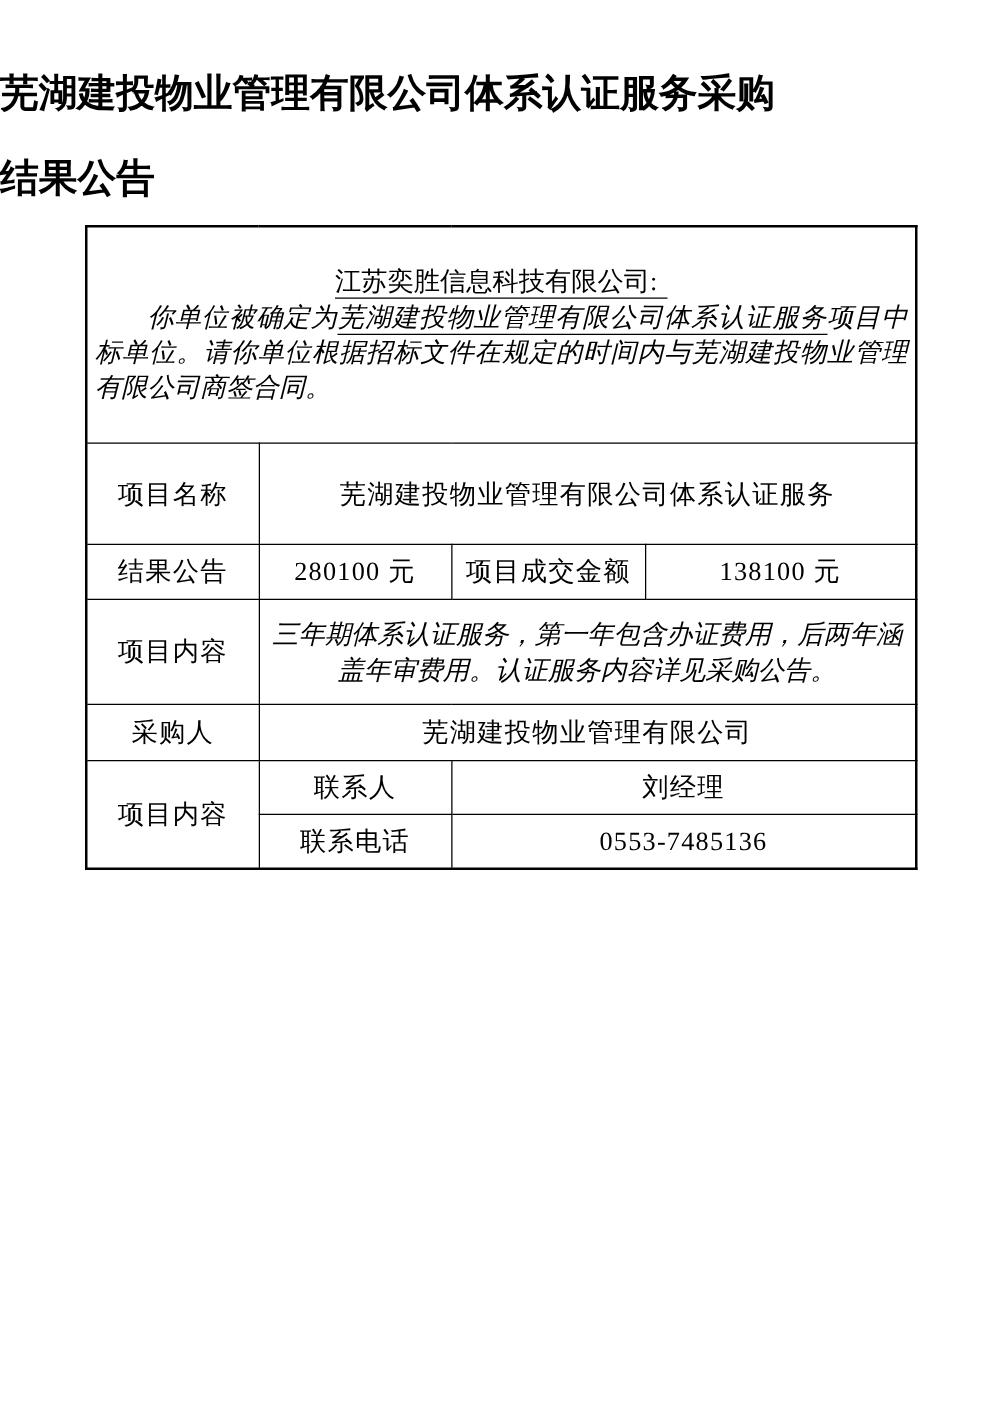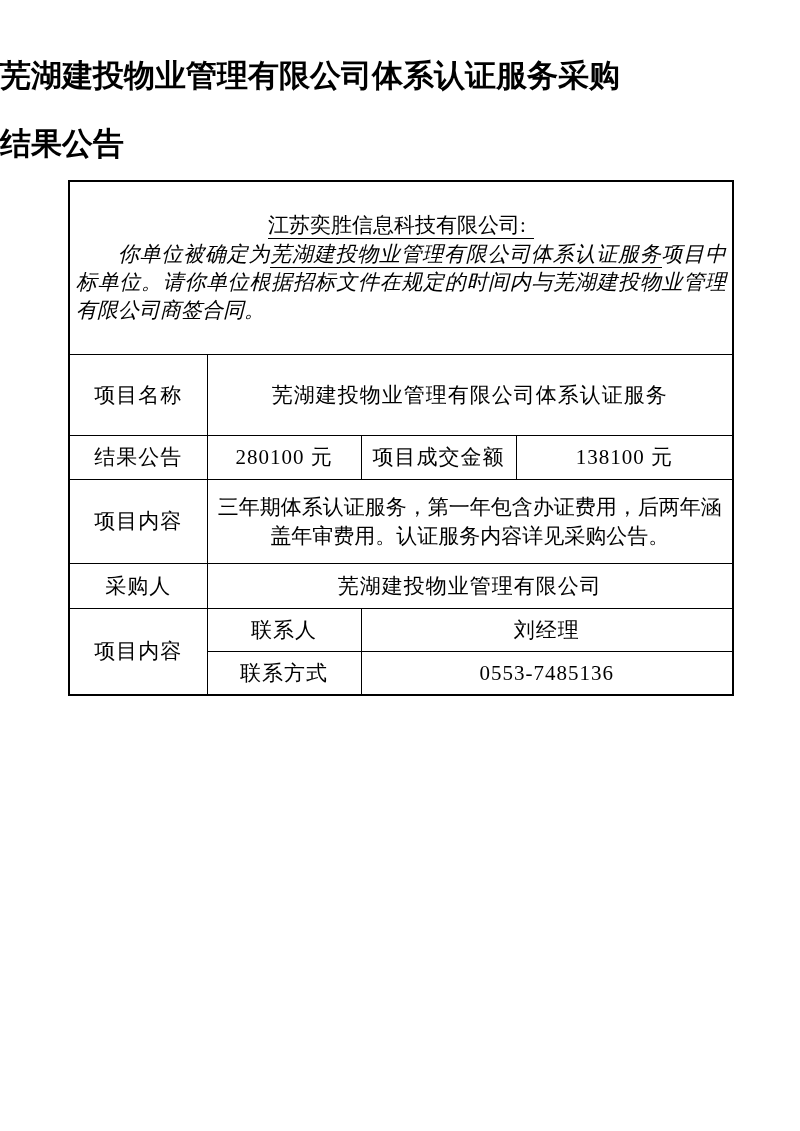--- a/index.html
+++ b/index.html
@@ -50,20 +50,21 @@
     letter-spacing: 0;
   }
   td.lbl { letter-spacing: 1px; }
   td.val-left { text-align: left; padding-left: 7px; letter-spacing: 1px; }
   td.val-center { letter-spacing: 1px; }
   td.content-cell {
     text-align: center;
     letter-spacing: 0;
     line-height: 44px;
     padding: 2px 6px;
+    font-style: italic;
   }
   .u-seg {
     border-bottom: 1.5px solid #000;
     padding-bottom: 1px;
   }
   .recipient-line .u-seg { padding-right: 8px; }
   .notice-para {
     margin: 0;
     text-indent: 2em;
     text-align: justify;
@@ -115,17 +116,17 @@
     <tr class="r-buyer">
       <td class="lbl">采购人</td>
       <td class="val-center" colspan="3">芜湖建投物业管理有限公司</td>
     </tr>
     <tr class="r-c1">
       <td class="lbl" rowspan="2">项目内容</td>
       <td class="lbl">联系人</td>
       <td class="val-center" colspan="2">刘经理</td>
     </tr>
     <tr class="r-c2">
-      <td class="lbl">联系方式</td>
+      <td class="lbl">联系电话</td>
       <td class="val-center" colspan="2">0553-7485136</td>
     </tr>
   </tbody>
 </table>
 
 </body></html>

